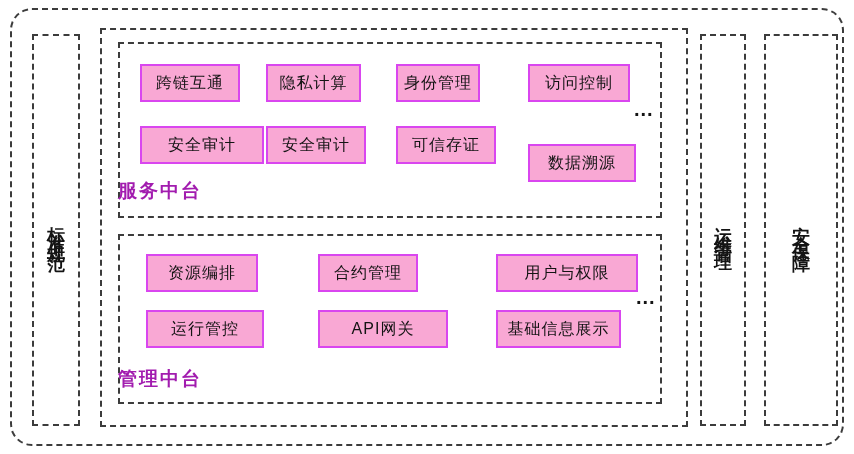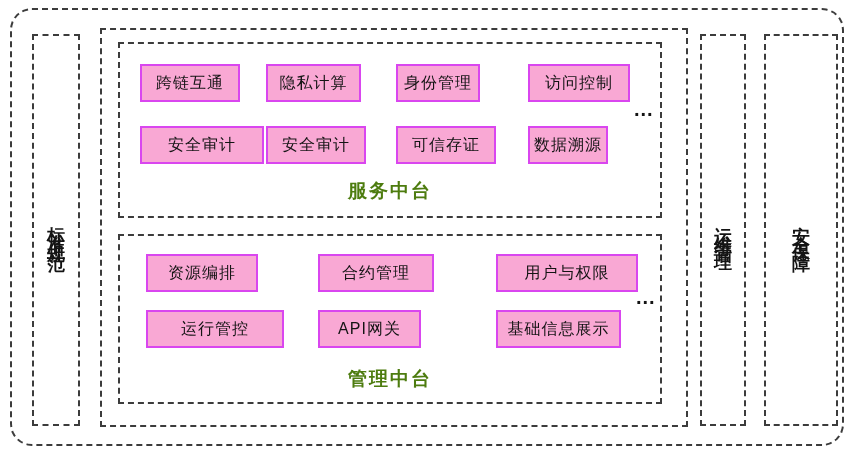--- a/index.html
+++ b/index.html
@@ -38,25 +38,24 @@
     position:absolute;
     height:38px;
     border:2px solid #d946ef;
     background:#f9a8d4;
     display:flex; align-items:center; justify-content:center;
     font-size:16px; font-weight:normal; color:#141414;
     letter-spacing:1px;
   }
   .section-title {
     position:absolute;
-    text-align:center;
     font-size:19px;
     font-weight:bold;
     letter-spacing:2px;
-    color:#4d7c0f;
+    color:#a21caf;
   }
   .ellipsis {
     position:absolute;
     font-size:20px;
     font-weight:bold;
     color:#141414;
     letter-spacing:1px;
   }
 </style>
 </head>
@@ -73,34 +72,34 @@
 <div class="abs dashed inner-frame"></div>
 
 <div class="node" style="left:140px; top:64px; width:100px;">跨链互通</div>
 <div class="node" style="left:266px; top:64px; width:95px;">隐私计算</div>
 <div class="node" style="left:396px; top:64px; width:84px;">身份管理</div>
 <div class="node" style="left:528px; top:64px; width:102px;text-align:center;">访问控制</div>
 
 <div class="node" style="left:140px; top:126px; width:124px;">安全审计</div>
 <div class="node" style="left:266px; top:126px; width:100px;">安全审计</div>
 <div class="node" style="left:396px; top:126px; width:100px;">可信存证</div>
-<div class="node" style="left:528px; top:126px; width:80px;">数据溯源</div>
+<div class="node" style="left:528px; top:144px; width:108px;">数据溯源</div>
 
 <span class="ellipsis" style="left:634px; top:98px;">...</span>
 
 <div class="section-title" style="left:118px; top:178px; width:544px;">服务中台</div>
 
 <div class="abs dashed inner-frame2"></div>
 
 <div class="node" style="left:146px; top:254px; width:112px;">资源编排</div>
-<div class="node" style="left:318px; top:254px; width:116px;">合约管理</div>
+<div class="node" style="left:318px; top:254px; width:100px;">合约管理</div>
 <div class="node" style="left:496px; top:254px; width:142px;">用户与权限</div>
 
-<div class="node" style="left:146px; top:310px; width:138px;">运行管控</div>
-<div class="node" style="left:318px; top:310px; width:103px;">API网关</div>
+<div class="node" style="left:146px; top:310px; width:118px;">运行管控</div>
+<div class="node" style="left:318px; top:310px; width:130px;">API网关</div>
 <div class="node" style="left:496px; top:310px; width:125px;">基础信息展示</div>
 
 <span class="ellipsis" style="left:636px; top:286px;">...</span>
 
 <div class="section-title" style="left:118px; top:366px; width:544px;">管理中台</div>
 
 <div class="abs dashed pillar" style="left:700px; top:34px; width:46px; height:392px;">
   <span class="vlabel">运维管理</span>
 </div>
 

